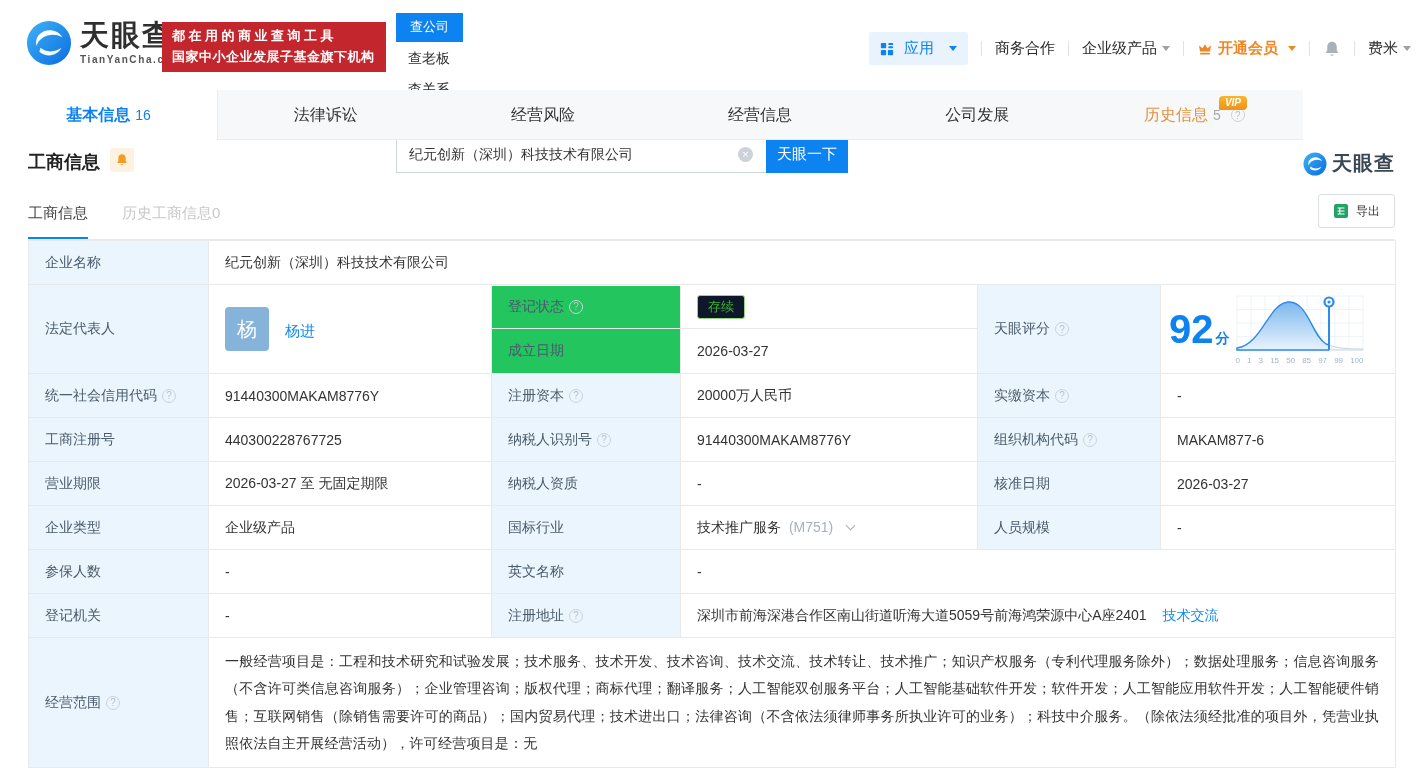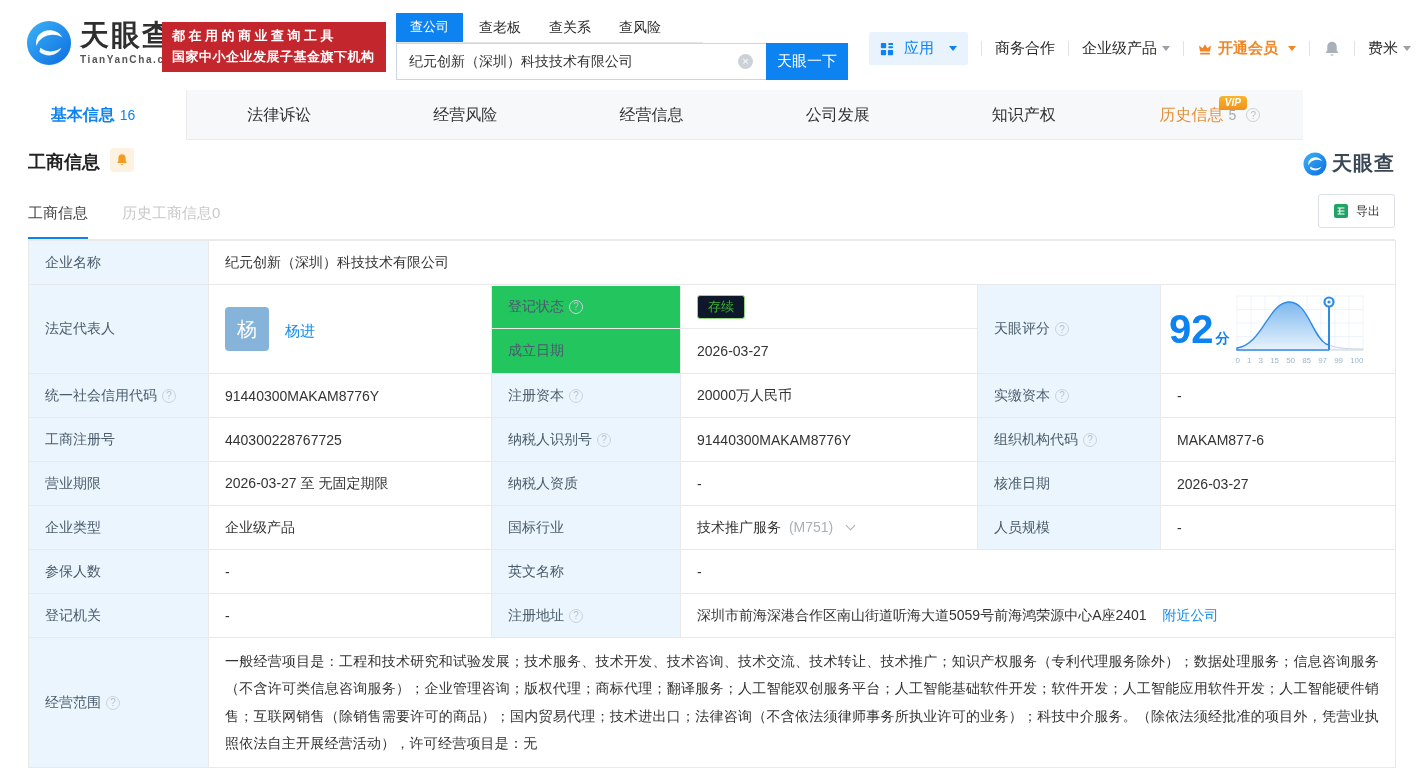--- a/index.html
+++ b/index.html
@@ -16,21 +16,21 @@
   .logo-cn { font-size:29px; font-weight:bold; color:#2f2f2f; letter-spacing:2px; line-height:1; }
   .logo-domain { font-size:10px; color:#555; letter-spacing:1.6px; margin-top:4px; font-weight:bold; }
 
   .slogan { position:absolute; left:162px; top:22px; width:224px; height:50px; background:#c4262e;
             color:#fff; font-weight:bold; display:flex; flex-direction:column; justify-content:center;
             padding:0 10px; }
   .slogan .l1 { font-size:13px; letter-spacing:3.5px; line-height:1.6; }
   .slogan .l2 { font-size:13px; letter-spacing:0.5px; line-height:1.6; }
 
   .search-area { position:absolute; left:396px; top:13px; width:452px; }
-  .search-tabs { display:flex; align-items:flex-end; gap:4px; border-bottom:1px solid #e3e6e9; width:max-content; padding-right:30px; }
+  .search-tabs { display:flex; gap:4px; border-bottom:1px solid #e3e6e9; width:max-content; padding-right:30px;flex-direction:column; }
   .s-tab { font-size:14px; color:#2b2b2b; padding:4px 12px 5px; cursor:pointer; }
   .s-tab.active { background:#0d82f1; color:#fff; font-size:13px; padding:5px 14px 6px; }
   .search-box { position:relative; display:flex; margin-top:0; }
   .search-box input { flex:1; height:37px; border:1px solid #ced6dd; border-right:none; outline:none;
                       padding:0 34px 0 12px; font-size:14px; color:#333; font-family:inherit; }
   .clear-btn { position:absolute; right:95px; top:11px; width:15px; height:15px; border-radius:50%;
                background:#ccd2d8; color:#fff; font-size:11px; line-height:15px; text-align:center; cursor:pointer; }
   .clear-btn::after { content:"×"; }
   .search-btn { width:82px; height:37px; background:#0d82f1; color:#fff; border:none; font-size:15px;
                 cursor:pointer; font-family:inherit; }
@@ -225,23 +225,20 @@
       <span class="t-label">法律诉讼</span>
     </div>
     <div class="tab">
       <span class="t-label">经营风险</span>
     </div>
     <div class="tab">
       <span class="t-label">经营信息</span>
     </div>
     <div class="tab">
       <span class="t-label">公司发展</span>
-    </div>
-    <div class="tab">
-      <span class="t-label">知识产权</span>
     </div>
     <div class="tab hist">
       <span class="t-label">历史信息</span>
       <span class="t-count">5</span>
       <span class="q"></span>
       <span class="vip-badge">VIP</span>
     </div>
   </nav>
 
   <main class="main">
@@ -432,21 +429,21 @@
         <td class="lbl">登记机关</td>
         <td>-</td>
         <td class="lbl">
           <div class="lbl-inner">
                 <span>注册地址</span>
                 <span class="q"></span>
               </div>
         </td>
         <td colspan="3" class="addr-cell">
           <span>深圳市前海深港合作区南山街道听海大道5059号前海鸿荣源中心A座2401</span>
-          <a class="link">附近公司</a>
+          <a class="link">技术交流</a>
         </td>
       </tr>
 
       <tr class="r119">
         <td class="lbl">
           <div class="lbl-inner">
                 <span>经营范围</span>
                 <span class="q"></span>
               </div>
         </td>

